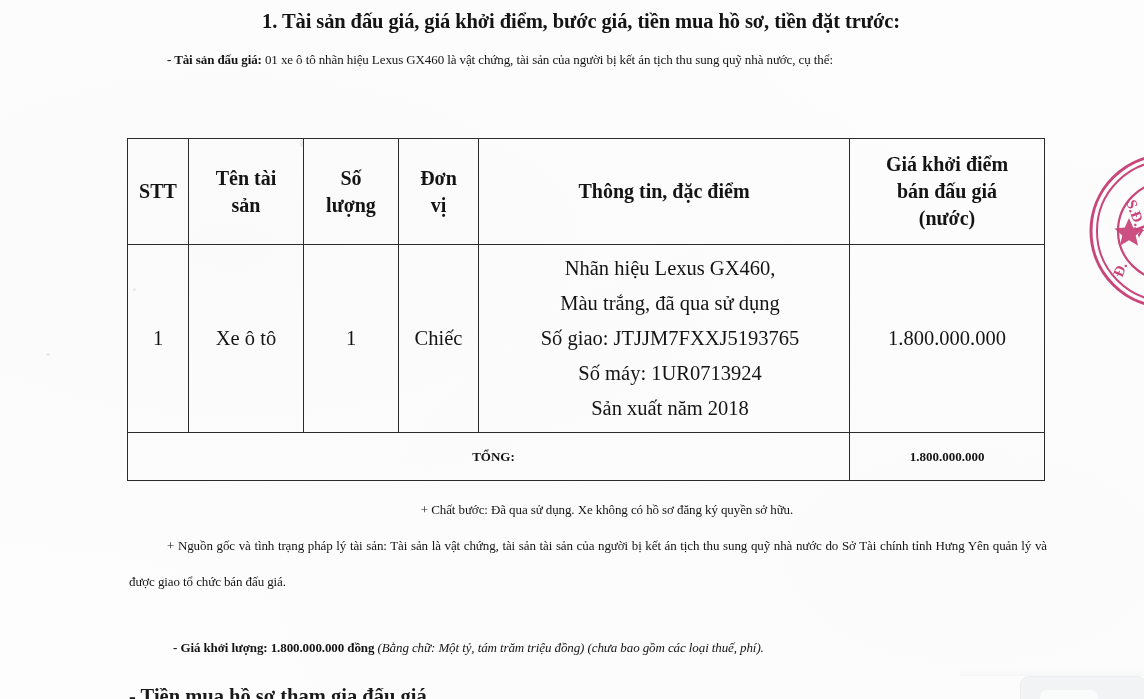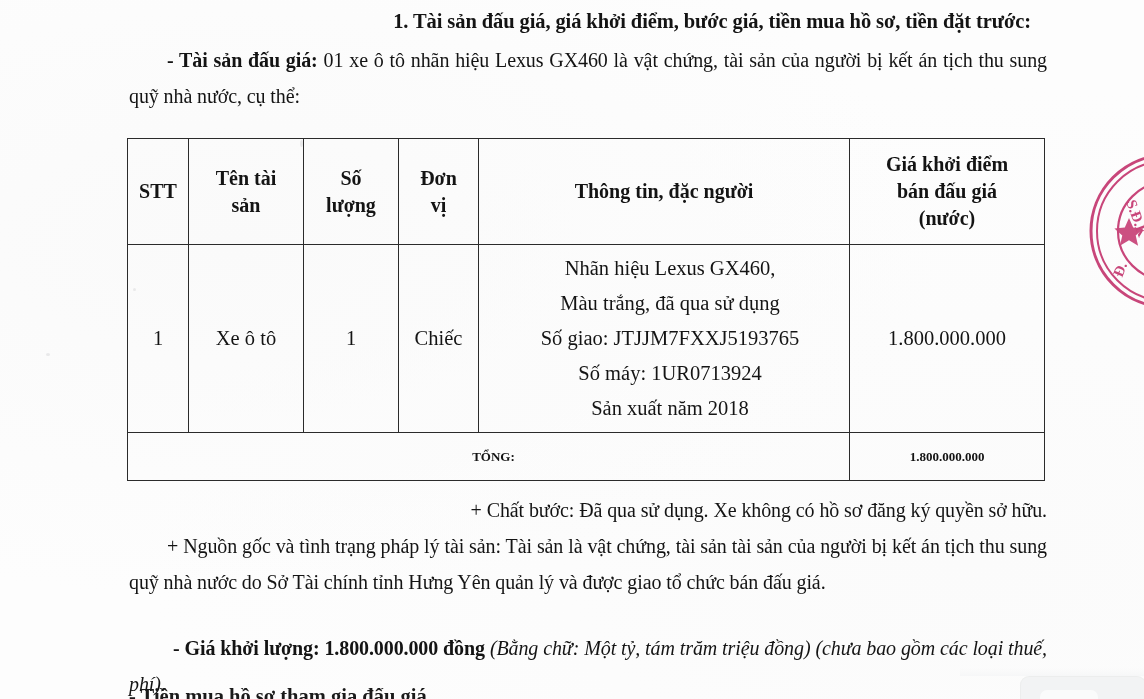--- a/index.html
+++ b/index.html
@@ -30,27 +30,27 @@
   .content {
     position: absolute;
     left: 0;
     top: 0;
     width: 1144px;
   }
 
   
   .para {
     position: absolute;
-    font-size: 20px;
+    font-size: 13px;
     line-height: 35px;
     letter-spacing: -0.1px;
     text-align: justify;
     text-justify: inter-word;
   }
-  .para.nojust { text-align: right; }
+  .para.nojust { text-align: center; }
 
   .b { font-weight: bold; }
   .i { font-style: italic; }
 
   #heading-1 {
     left: 131px;
     top: 6px;
     width: 900px;
     font-weight: bold;
     font-size: 20.5px;
@@ -246,21 +246,21 @@
             <div>sản</div>
           </th>
           <th>
             <div>Số</div>
             <div>lượng</div>
           </th>
           <th>
             <div>Đơn</div>
             <div>vị</div>
           </th>
-          <th>Thông tin, đặc người</th>
+          <th>Thông tin, đặc điểm</th>
           <th>
             <div>Giá khởi điểm</div>
             <div>bán đấu giá</div>
             <div>(nước)</div>
           </th>
         </tr>
       </thead>
       <tbody>
         <tr>
           <td>1</td>

